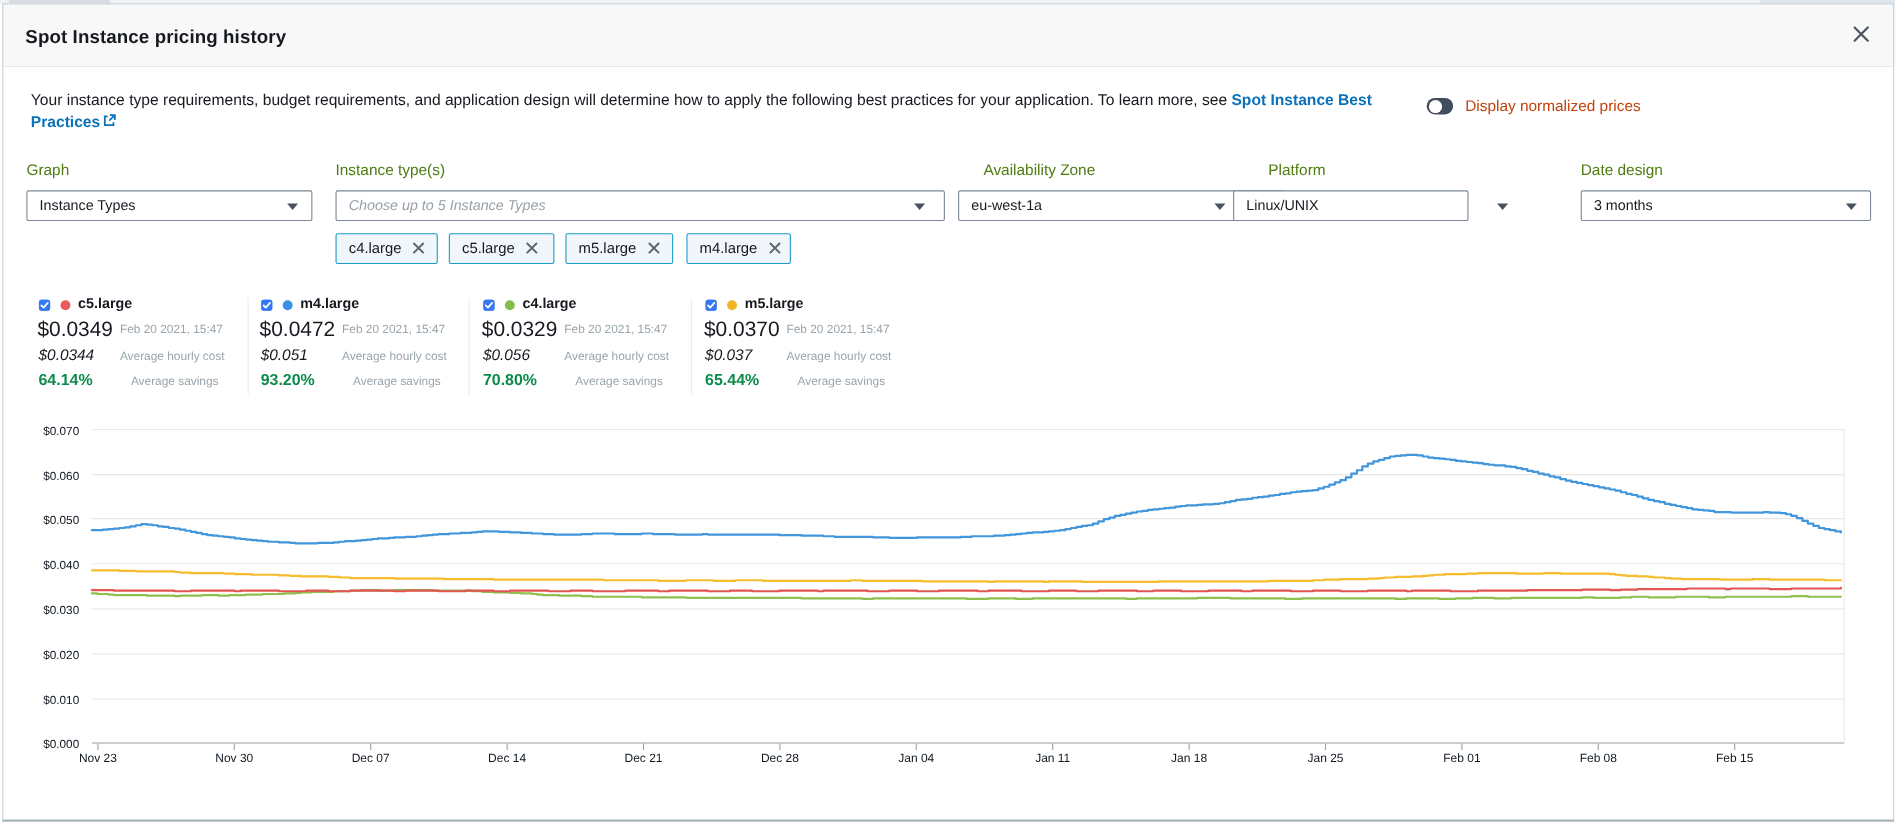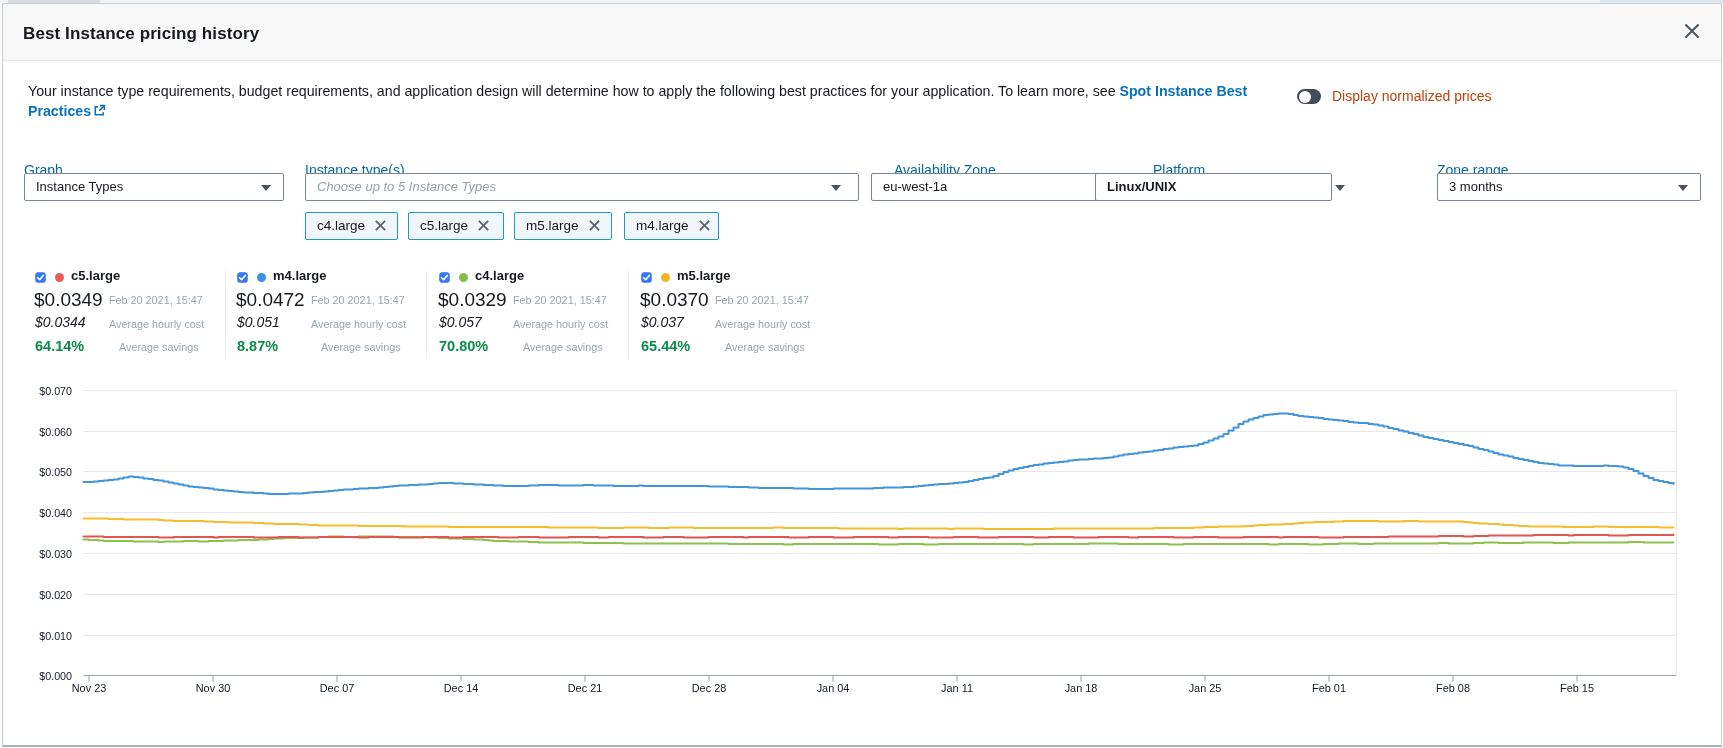--- a/index.html
+++ b/index.html
@@ -8,21 +8,21 @@
 #sliver .m { position:absolute; top:0; height:3px; background:#c6cbd1; }
 #modal { position:absolute; left:2px; top:3px; width:1720px; height:744px; background:#fff; border:1px solid #c9d0d5; border-bottom:2px solid #a9b3ba; }
 #hdr { position:absolute; left:2px; top:3px; width:1720px; height:58px; background:#f8f8f8; border-bottom:1px solid #e6e9eb; border-top:1px solid #c9d0d5; border-left:1px solid #c9d0d5; border-right:1px solid #c9d0d5;}
 #title { position:absolute; left:23px; top:24px; font-size:17px; font-weight:bold; color:#16191f; letter-spacing:0.1px; }
 #closex { position:absolute; left:1684px; top:23px; }
 #desc { position:absolute; left:28px; top:80.5px; font-size:14.2px; line-height:20px; color:#16191f; }
 a.lnk { color:#0a72bb; font-weight:bold; text-decoration:none; }
 #toggle { position:absolute; left:1297px; top:89px; width:24px; height:15px; border-radius:8px; background:#414d5c; }
 #toggle .knob { position:absolute; left:1.5px; top:1.5px; width:12px; height:12px; border-radius:50%; background:#fff; }
 #toglabel { position:absolute; left:1332px; top:87.5px; font-size:14px; color:#c2410c; }
-.flabel { position:absolute; top:162px; font-size:14px; color:#0369a1; }
+.flabel { position:absolute; top:146px; font-size:14px; color:#4d7c0f; }
 .sel { position:absolute; top:172.5px; height:28px; background:#fff; border:1px solid #7c8795; border-radius:2px; font-size:13px; color:#16191f; line-height:26px; padding-left:11px; }
 .caret { position:absolute; top:11px; width:0; height:0; border-left:5px solid transparent; border-right:5px solid transparent; border-top:6px solid #49535f; }
 .ph { color:#98a0a8; font-style:italic; }
 .tag { position:absolute; top:212px; height:28px; background:#f0f6fb; border:1px solid #1a9cc8; border-radius:2px; font-size:13.5px; color:#16191f; line-height:26px; padding-left:11px; }
 .tx { display:inline-block; margin-left:9px; vertical-align:-2px; }
 .card { position:absolute; top:268px; width:190px; }
 .vsep { position:absolute; top:271px; width:1px; height:88px; background:#eaeded; }
 .cbx { position:absolute; top:4px; left:0; }
 .dot { position:absolute; top:4.5px; width:9px; height:9px; border-radius:50%; }
 .cname { position:absolute; top:-0.5px; left:36px; font-size:13px; font-weight:bold; color:#16191f; }
@@ -34,44 +34,44 @@
 .gray3 { position:absolute; top:73px; left:74px; font-size:10.8px; color:#99a5ad;margin-left:10px; }
 </style>
 </head>
 <body>
 <div id="modal"></div>
 <div id="sliver">
     <div class="m" style="left:8px;width:92px;opacity:.55"></div>
     <div class="m" style="left:1600px;width:123px;background:#dde6ec;height:3px;"></div>
   </div>
 <div id="hdr"></div>
-<div id="title">Best Instance pricing history</div>
+<div id="title">Spot Instance pricing history</div>
 <svg id="closex" width="16" height="16" viewBox="0 0 16 16">
     <path d="M2 2 L14 14 M14 2 L2 14" stroke="#4a5560" stroke-width="2" stroke-linecap="round"></path>
   </svg>
 <div id="desc">Your instance type requirements, budget requirements, and application design will determine how to apply the following best practices for your application. To learn more, see <a class="lnk" href="#">Spot Instance Best</a><br><a class="lnk" href="#">Practices</a><svg width="13" height="13" viewBox="0 0 16 16" style="vertical-align:-1.5px;margin-left:2px;">
       <path d="M6 3.5 H2.8 V13.2 H12.5 V10" fill="none" stroke="#0a72bb" stroke-width="2"></path>
       <path d="M8.5 2 H14 V7.5" fill="none" stroke="#0a72bb" stroke-width="2"></path>
       <path d="M13.6 2.4 L7.8 8.2" stroke="#0a72bb" stroke-width="2"></path>
     </svg></div>
 <div id="toggle">
     <div class="knob"></div>
   </div>
 <div id="toglabel">Display normalized prices</div>
 
 <div class="flabel" style="left:24px;">Graph</div>
 <div class="flabel" style="left:305px;">Instance type(s)</div>
 <div class="flabel" style="left:871px;margin-left:23px;">Availability Zone</div>
 <div class="flabel" style="left:1153px;">Platform</div>
-<div class="flabel" style="left:1437px;">Zone range</div>
+<div class="flabel" style="left:1437px;">Date design</div>
 
 <div class="sel" style="left:24px;width:260px;">Instance Types<div class="caret" style="left:236px;"></div></div>
 <div class="sel" style="left:305px;width:554px;"><span class="ph">Choose up to 5 Instance Types</span><div class="caret" style="left:525px;"></div></div>
 <div class="sel" style="left:871px;width:296px;">eu-west-1a<div class="caret" style="left:232px;"></div></div>
-<div class="sel" style="left:1095px;width:237px;font-weight:bold;">Linux/UNIX<div class="caret" style="left:239px;"></div></div>
+<div class="sel" style="left:1121px;width:214px;">Linux/UNIX<div class="caret" style="left:239px;"></div></div>
 <div class="sel" style="left:1437px;width:264px;">3 months<div class="caret" style="left:240px;"></div></div>
 
 <div class="tag" style="left:305px;width:93px;">c4.large<svg class="tx" width="13" height="13" viewBox="0 0 14 14">
       <path d="M2 2 L12 12 M12 2 L2 12" stroke="#5a6470" stroke-width="1.9"></path>
     </svg></div>
 <div class="tag" style="left:408px;width:96px;">c5.large<svg class="tx" width="13" height="13" viewBox="0 0 14 14">
       <path d="M2 2 L12 12 M12 2 L2 12" stroke="#5a6470" stroke-width="1.9"></path>
     </svg></div>
 <div class="tag" style="left:514px;width:98px;">m5.large<svg class="tx" width="13" height="13" viewBox="0 0 14 14">
       <path d="M2 2 L12 12 M12 2 L2 12" stroke="#5a6470" stroke-width="1.9"></path>
@@ -98,33 +98,33 @@
 <svg class="cbx" width="11" height="11" viewBox="0 0 11 11">
       <rect x="0.5" y="0.5" width="10" height="10" rx="2.5" fill="#3478f6" stroke="#2e6ce0" stroke-width="0.5"></rect>
       <path d="M2.6 5.7 L4.6 7.7 L8.4 3.4" fill="none" stroke="#fff" stroke-width="1.6" stroke-linecap="round" stroke-linejoin="round"></path>
     </svg>
     <div class="dot" style="left:20px;background:#3a8fe6;"></div>
     <div class="cname">m4.large</div>
 <div class="bigp">$0.0472</div>
     <div class="gray1">Feb 20 2021, 15:47</div>
 <div class="midp">$0.051</div>
     <div class="gray2">Average hourly cost</div>
-<div class="sav">8.87%</div>
+<div class="sav">93.20%</div>
     <div class="gray3">Average savings</div>
 </div>
 <div class="card" style="left:439px;">
 <svg class="cbx" width="11" height="11" viewBox="0 0 11 11">
       <rect x="0.5" y="0.5" width="10" height="10" rx="2.5" fill="#3478f6" stroke="#2e6ce0" stroke-width="0.5"></rect>
       <path d="M2.6 5.7 L4.6 7.7 L8.4 3.4" fill="none" stroke="#fff" stroke-width="1.6" stroke-linecap="round" stroke-linejoin="round"></path>
     </svg>
     <div class="dot" style="left:20px;background:#85bd4a;"></div>
     <div class="cname">c4.large</div>
 <div class="bigp">$0.0329</div>
     <div class="gray1">Feb 20 2021, 15:47</div>
-<div class="midp">$0.057</div>
+<div class="midp">$0.056</div>
     <div class="gray2">Average hourly cost</div>
 <div class="sav">70.80%</div>
     <div class="gray3">Average savings</div>
 </div>
 <div class="card" style="left:641px;">
 <svg class="cbx" width="11" height="11" viewBox="0 0 11 11">
       <rect x="0.5" y="0.5" width="10" height="10" rx="2.5" fill="#3478f6" stroke="#2e6ce0" stroke-width="0.5"></rect>
       <path d="M2.6 5.7 L4.6 7.7 L8.4 3.4" fill="none" stroke="#fff" stroke-width="1.6" stroke-linecap="round" stroke-linejoin="round"></path>
     </svg>
     <div class="dot" style="left:20px;background:#f1b424;"></div>

